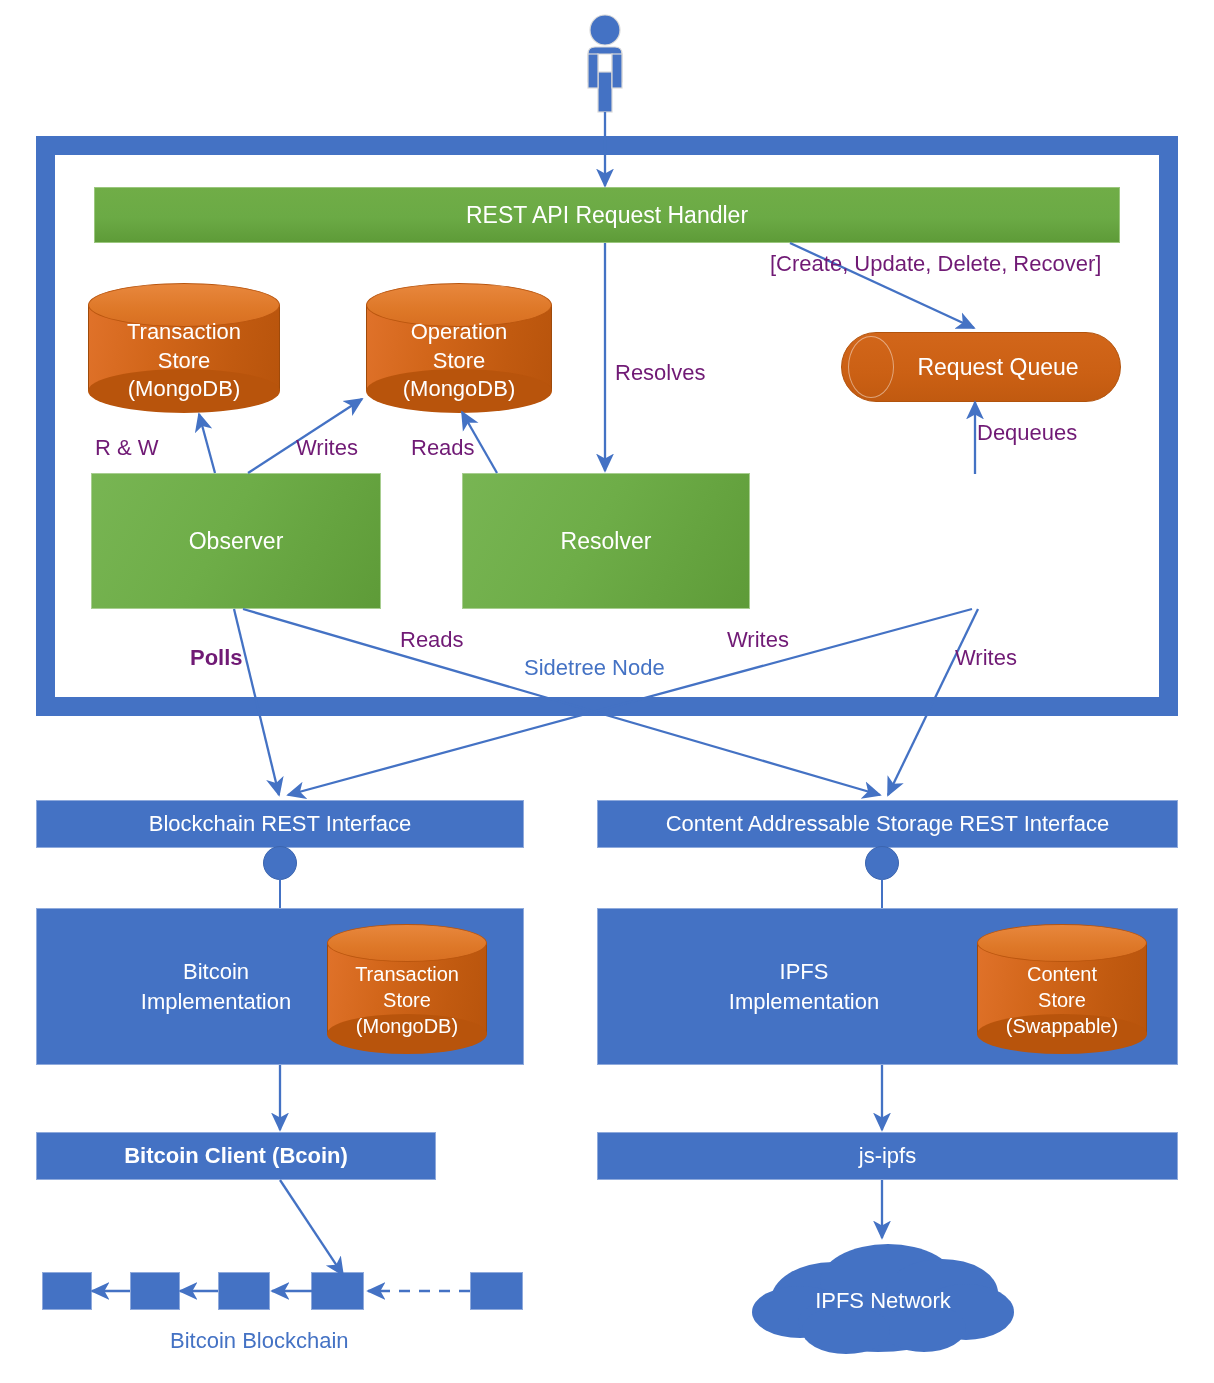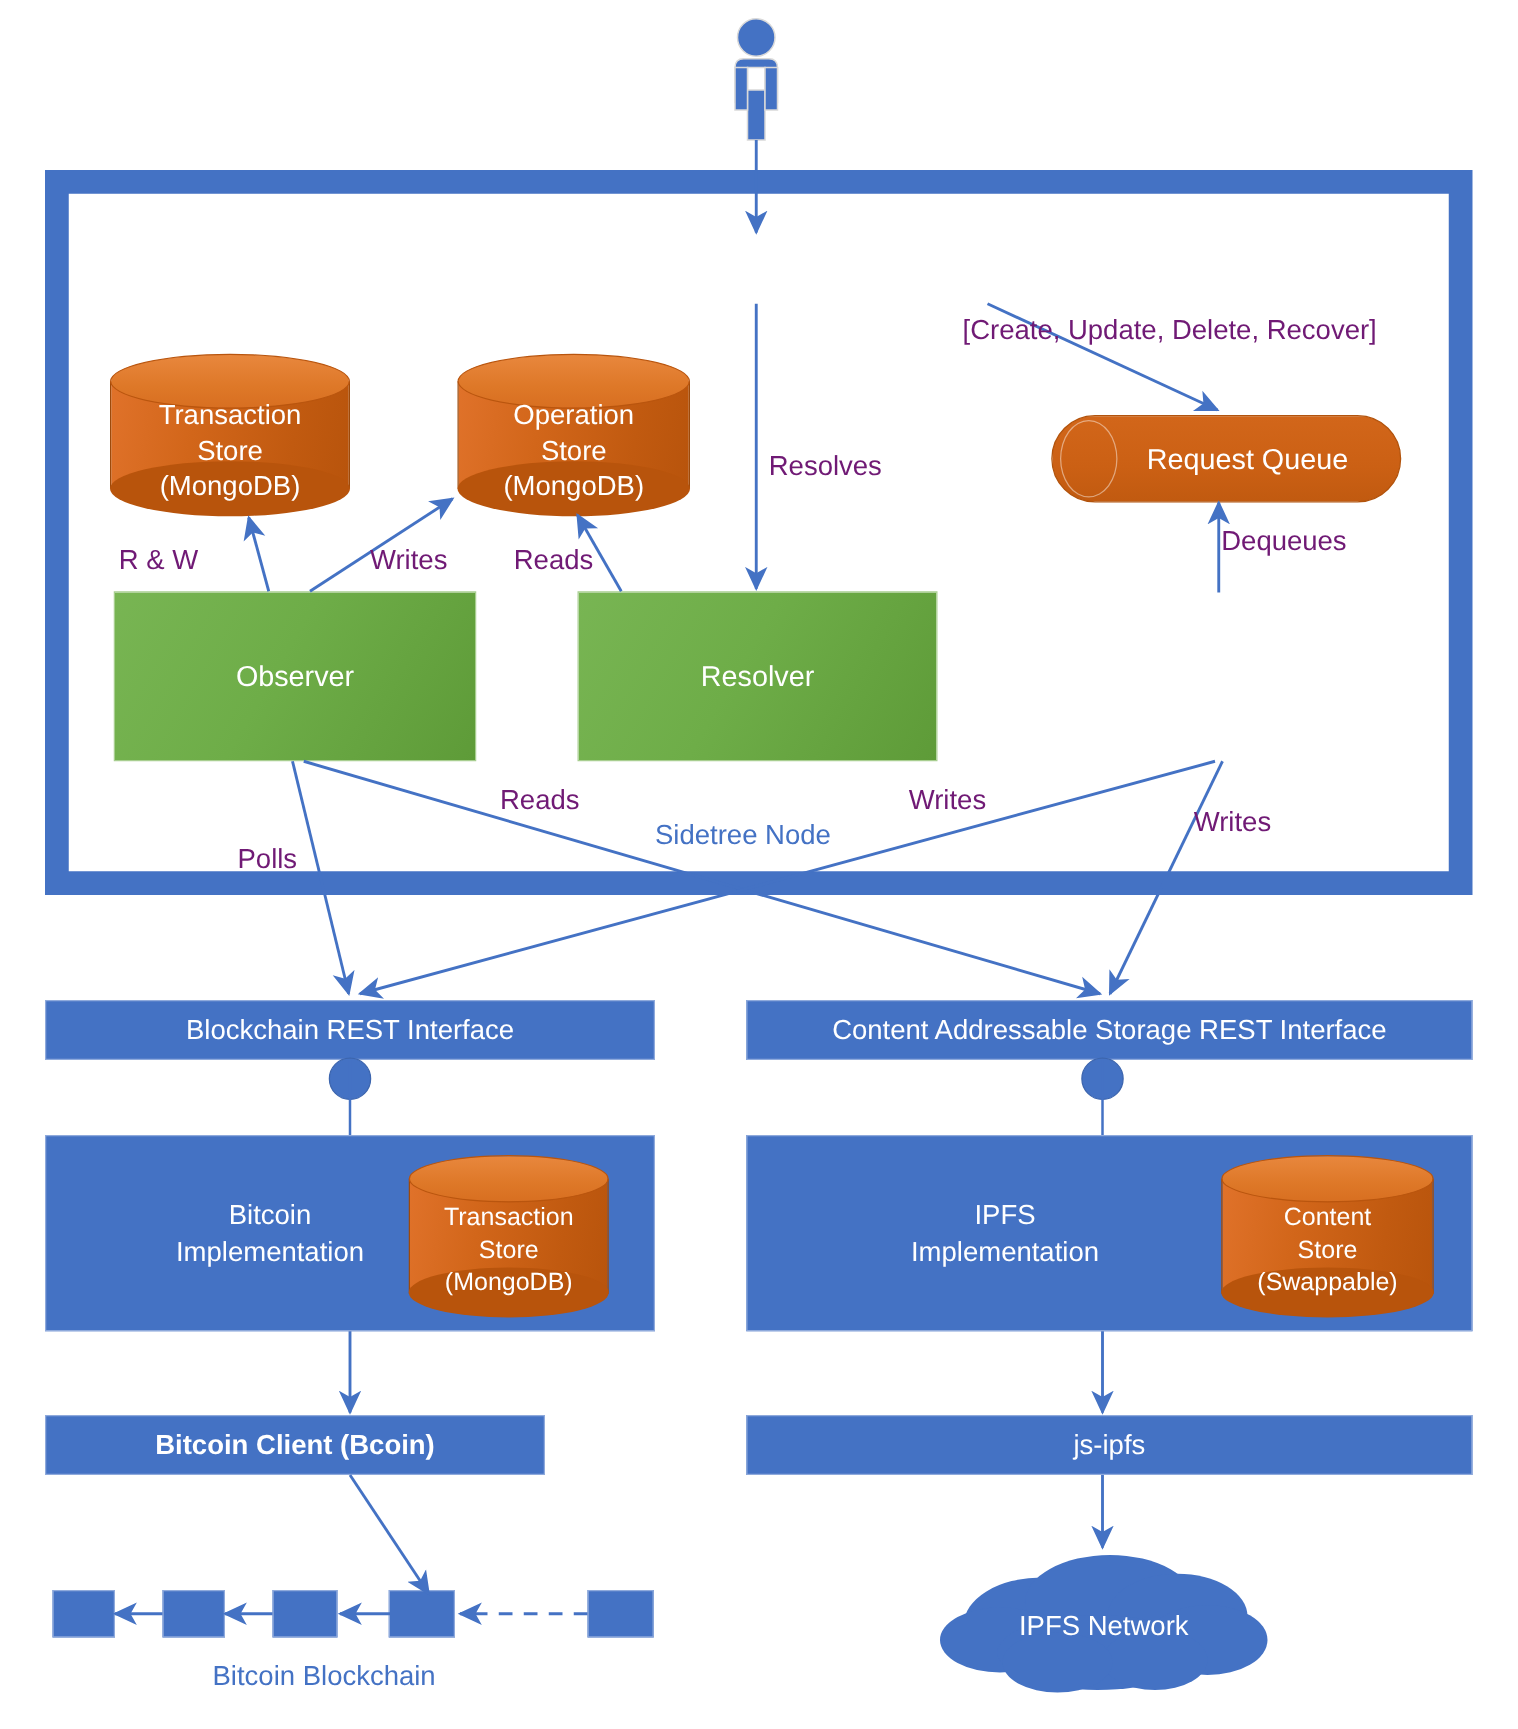--- a/index.html
+++ b/index.html
@@ -253,20 +253,23 @@
     <g stroke="#4472C4" stroke-width="2.3" fill="none" marker-end="url(#ah)" stroke-dasharray="11 9">
       <line x1="470" y1="1291" x2="368" y2="1291"></line>
     </g>
 
     <g stroke="#4472C4" stroke-width="2" fill="none">
       <line x1="280" y1="848" x2="280" y2="908"></line>
       <line x1="882" y1="848" x2="882" y2="908"></line>
     </g>
   </svg>
 
+  <div class="node green-bar" style="left:94px; top:187px; width:1026px; height:56px;">
+    <span>REST API Request Handler</span>
+  </div>
 
   <div class="cyl" style="left:88px; top:283px; width:192px; height:131px;">
     <div class="body" style="top:22px; height:86px;"></div>
     <div class="bottom" style="top:86px; height:44px;"></div>
     <div class="top" style="top:0px; height:44px;"></div>
     <div class="label" style="top:28px; height:100px; font-size:22px;">
       <span>Transaction</span>
       <span>Store</span>
       <span>(MongoDB)</span>
     </div>
@@ -295,21 +298,21 @@
     <span>Observer</span>
   </div>
 
   <div class="edge-label" style="left:770px; top:251px;">[Create, Update, Delete, Recover]</div>
   <div class="edge-label" style="left:615px; top:360px;">Resolves</div>
   <div class="edge-label" style="left:977px; top:420px;">Dequeues</div>
   <div class="edge-label" style="left:95px; top:435px;">R &amp; W</div>
   <div class="edge-label" style="left:296px; top:435px;">Writes</div>
   <div class="edge-label" style="left:411px; top:435px;">Reads</div>
 
-  <div class="edge-label" style="left:190px; top:674px;">Polls</div>
+  <div class="edge-label" style="left:190px; top:645px;font-weight:bold;">Polls</div>
   <div class="edge-label" style="left:400px; top:627px;">Reads</div>
   <div class="caption" style="left:524px; top:655px;">Sidetree Node</div>
   <div class="edge-label" style="left:727px; top:627px;">Writes</div>
   <div class="edge-label" style="left:955px; top:645px;">Writes</div>
 
   <div class="node blue-box" style="left:36px; top:800px; width:488px; height:48px;">
     <span>Blockchain REST Interface</span>
   </div>
   <div class="lolli" style="left:263px; top:846px; width:34px; height:34px;"></div>
 

